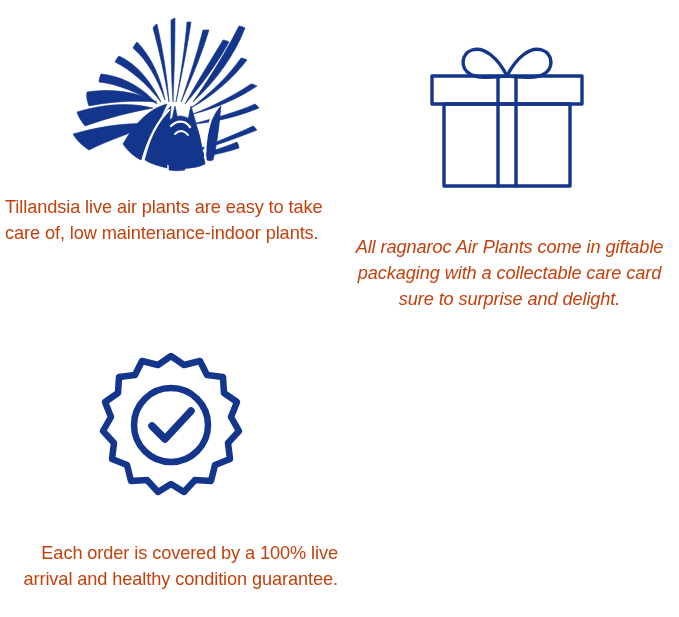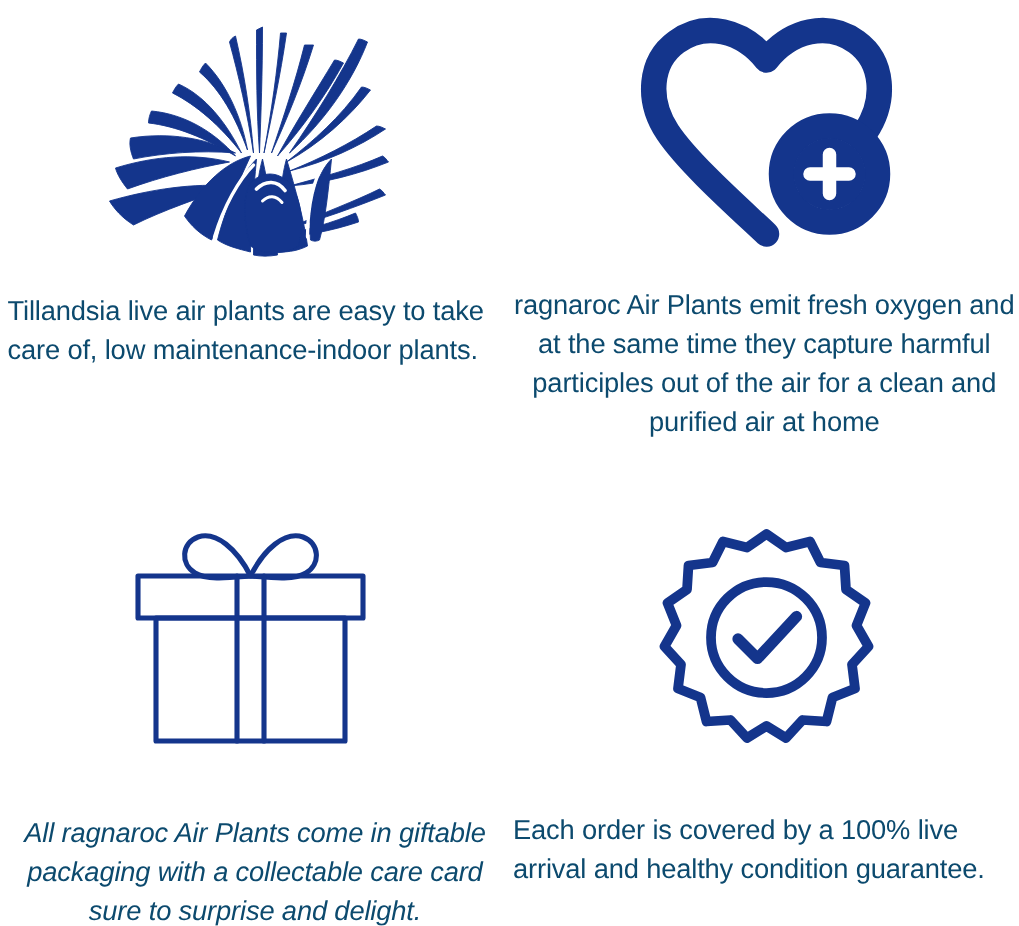--- a/index.html
+++ b/index.html
@@ -37,21 +37,21 @@
     justify-content: center;
   }
   .icon-plant   { width: 190px; height: 168px; margin-left: -8px; }
   .icon-heart   { width: 176px; height: 160px; margin-left: 2px; }
   .icon-gift    { width: 186px; height: 160px; margin-left: -6px; }
   .icon-seal    { width: 158px; height: 158px; margin-left: 2px; }
 
   .icon-wrap svg { display: block; width: 100%; height: 100%; }
 
   .caption {
-    color: #0c4a6e;
+    color: #c2410c;
     font-size: 18.2px;
     line-height: 26px;
     letter-spacing: -0.1px;
     margin: 0;
   }
   .cap-tl {
     text-align: left;
     align-self: stretch;
     padding: 18px 4px 0 5px;
   }
@@ -59,21 +59,21 @@
     text-align: center;
     align-self: stretch;
     padding: 22px 1px 0 1px;
   }
   .cap-bl {
     text-align: center;
     align-self: stretch;
     padding: 36px 6px 0 6px;
   }
   .cap-br {
-    text-align: left;
+    text-align: right;
     align-self: stretch;
     padding: 36px 2px 0 2px;
   }
 </style>
 </head>
 <body>
 
 <div class="feature-grid">
 
   <div class="feature-card card-tl">
@@ -118,36 +118,20 @@
           <path d="M100 118 C106 112 114 112 119 119" fill="none" stroke="#ffffff" stroke-width="2.4" stroke-linecap="round"></path>
           <path d="M104 126 C108 122 113 122 117 127" fill="none" stroke="#ffffff" stroke-width="2" stroke-linecap="round"></path>
           <path d="M72 150 C78 130 88 112 98 102" fill="none" stroke="#ffffff" stroke-width="2.2" stroke-linecap="round"></path>
           <path d="M134 150 C134 130 138 110 146 100" fill="none" stroke="#ffffff" stroke-width="2.2" stroke-linecap="round"></path>
         </g>
       </svg>
     </div>
     <p class="caption cap-tl">Tillandsia live air plants are easy to take care of, low maintenance-indoor plants.</p>
   </div>
 
-  <div class="feature-card card-tr">
-    <div class="icon-wrap icon-heart">
-      <svg viewBox="0 0 176 160" xmlns="http://www.w3.org/2000/svg">
-        <path d="M88 148
-                 C 70 131 36 101 22 80
-                 C 8 59 10 33 28 20
-                 C 47 6 72 12 88 32
-                 C 104 12 129 6 148 20
-                 C 166 33 168 59 154 80" fill="none" stroke="#14358c" stroke-width="17" stroke-linecap="round" stroke-linejoin="round"></path>
-        <circle cx="130" cy="108" r="32" fill="none" stroke="#14358c" stroke-width="17"></circle>
-        <circle cx="130" cy="108" r="24" fill="#14358c"></circle>
-        <path d="M130 95 L130 121 M117 108 L143 108" fill="none" stroke="#ffffff" stroke-width="9" stroke-linecap="round"></path>
-      </svg>
-    </div>
-    <p class="caption cap-tr">ragnaroc Air Plants emit fresh oxygen and at the same time they capture harmful participles out of the air for a clean and purified air at home</p>
-  </div>
 
   <div class="feature-card card-bl">
     <div class="icon-wrap icon-gift">
       <svg viewBox="0 0 186 160" xmlns="http://www.w3.org/2000/svg">
         <g fill="none" stroke="#14358c" stroke-width="3.4" stroke-linejoin="round" stroke-linecap="round">
 
           <path d="M93 38 C84 20 70 8 58 12 C47 16 46 30 56 36 C64 41 80 39 93 38 Z"></path>
           <path d="M93 38 C102 20 116 8 128 12 C139 16 140 30 130 36 C122 41 106 39 93 38 Z"></path>
 
           <rect x="18" y="38" width="150" height="28"></rect>

